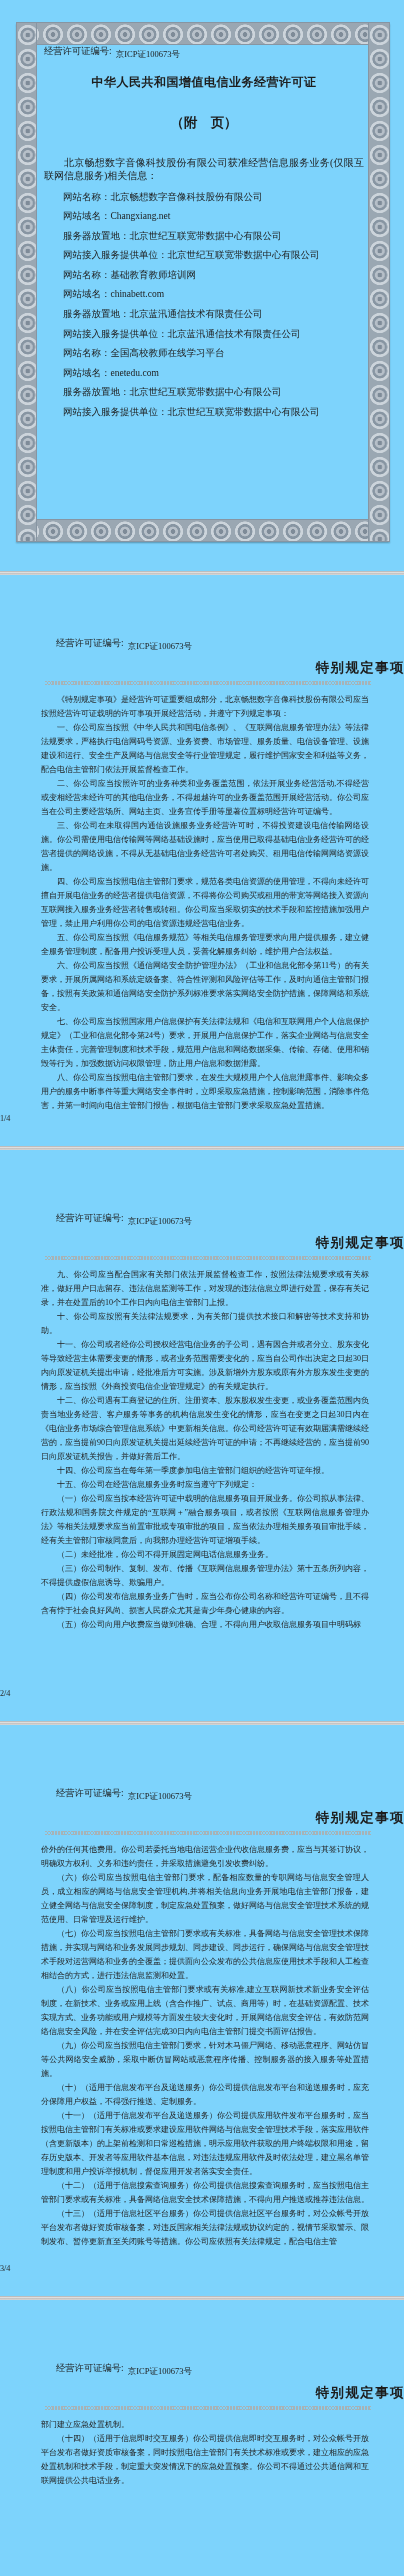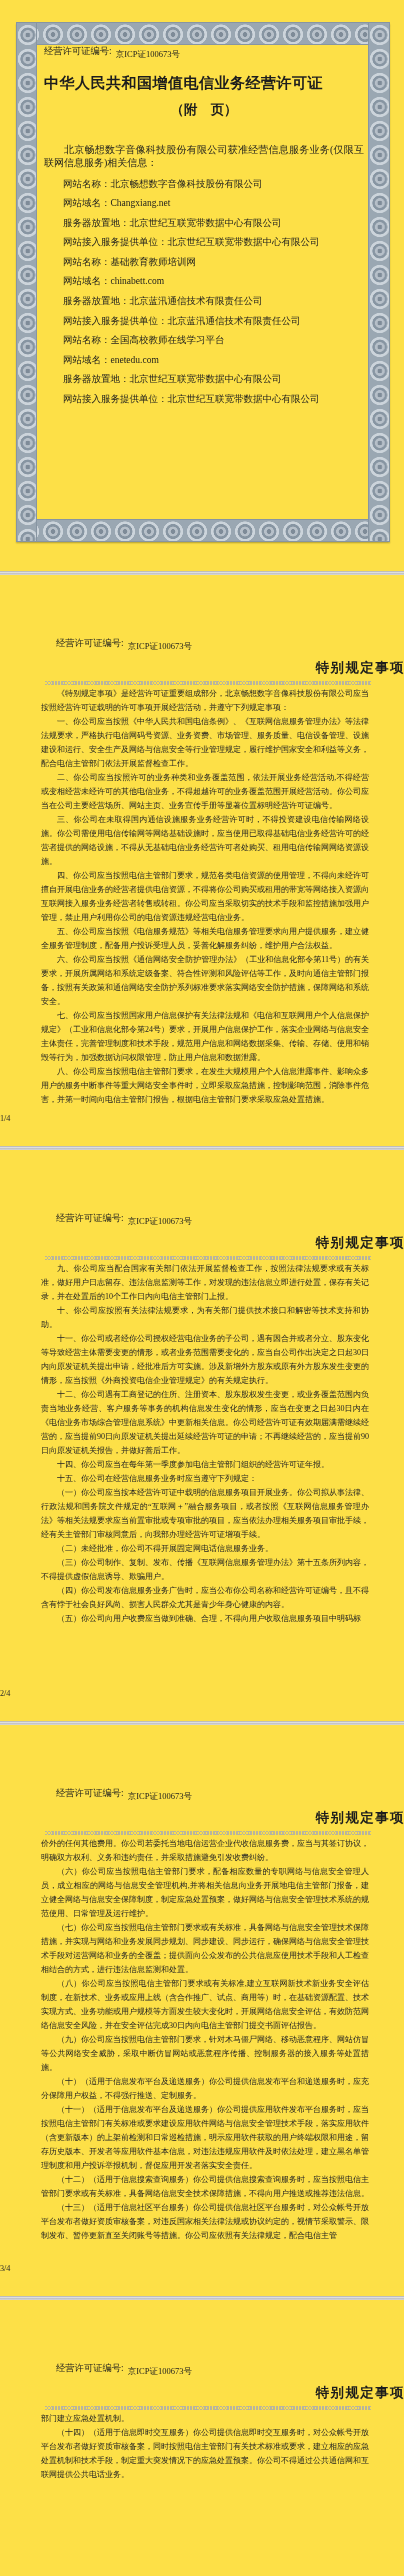--- a/index.html
+++ b/index.html
@@ -7,21 +7,21 @@
     width:405px;
     background:#ffffff;
     font-family:"Liberation Serif","DejaVu Serif",serif;
     color:#1d1d1d;
   }
   .doc{width:405px;}
   .page{
     position:relative;
     width:405px;
     height:571px;
-    background:#fde047;
+    background:#7dd3fc;
     overflow:hidden;
   }
   .page-sep{
     height:4.1px;
     background:linear-gradient(#eeeeee,#c3c3c3 45%,#d8d8d8);
     border-top:0.5px solid #bdbdbd;
     box-sizing:border-box;
   }
 
   
@@ -45,37 +45,37 @@
       repeating-linear-gradient(0deg,#9fabb6 0 1.5px,#ccd3da 1.5px 5.2px,#9fabb6 5.2px 6.7px,#dde2e7 6.7px 12px);
     background-size:21.6px 24px,21.6px 24px;
     background-repeat:repeat-y;
   }
   .f-left{left:0;}
   .f-right{right:0;}
 
   .cert-inner{position:absolute;left:44px;right:41px;top:45px;}
   .lic-row{font-size:9.3px;white-space:nowrap;}
   .lic-no{display:inline-block;margin-left:4.1px;transform:translateY(2.6px);font-size:8.5px;}
-  .cert-title{font-size:15px;font-weight:bold;margin:15.5px 0 0;letter-spacing:0.5px;font-family:Liberation Mono, monospace;}
-  .cert-subtitle{font-size:13.4px;font-weight:bold;text-align:center;margin:8px 0 0;}
+  .cert-title{font-size:12px;font-weight:bold;text-align:center;margin:15.5px 0 0;letter-spacing:0.5px;font-family:Liberation Mono, monospace;}
+  .cert-subtitle{font-size:13.4px;font-weight:bold;text-align:center;margin:23px 0 0;}
   .cert-intro{font-size:10px;line-height:13.4px;margin:24px 0 0;text-indent:2em;text-align:justify;}
   .website-list{margin-top:8.2px;}
   .field{font-size:9.5px;line-height:13.4px;margin:6.2px 0;text-indent:2em;text-align:justify;}
 
   
   .prov .lic-row{position:absolute;left:56px;top:62px;}
   .prov-title{position:absolute;top:84px;left:0;right:0;text-align:right;
               font-size:13.4px;font-weight:bold;letter-spacing:1.5px;margin:0;}
   .zigzag{position:absolute;top:106px;left:45px;right:34px;height:4.1px;
     background:
       repeating-linear-gradient(115deg,#aeaeac 0 1px,rgba(0,0,0,0) 1px 2.6px),
       repeating-linear-gradient(65deg,#aeaeac 0 1px,rgba(0,0,0,0) 1px 2.6px);
     opacity:.85;
   }
-  .prov-body{position:absolute;top:112px;left:41px;right:36px;height:418px;overflow:hidden;}
+  .prov-body{position:absolute;top:118px;left:41px;right:36px;height:418px;overflow:hidden;}
   .para{margin:0;font-size:8px;line-height:14px;text-align:justify;text-indent:2em;color:#222;}
   .para.cont{text-indent:0;}
   .page-num{position:absolute;bottom:23px;left:0;right:0;text-align:left;
             font-size:8.2px;color:#2a2a2a;margin:0;}
 </style>
 </head>
 <body>
 
 <div class="doc">
 

